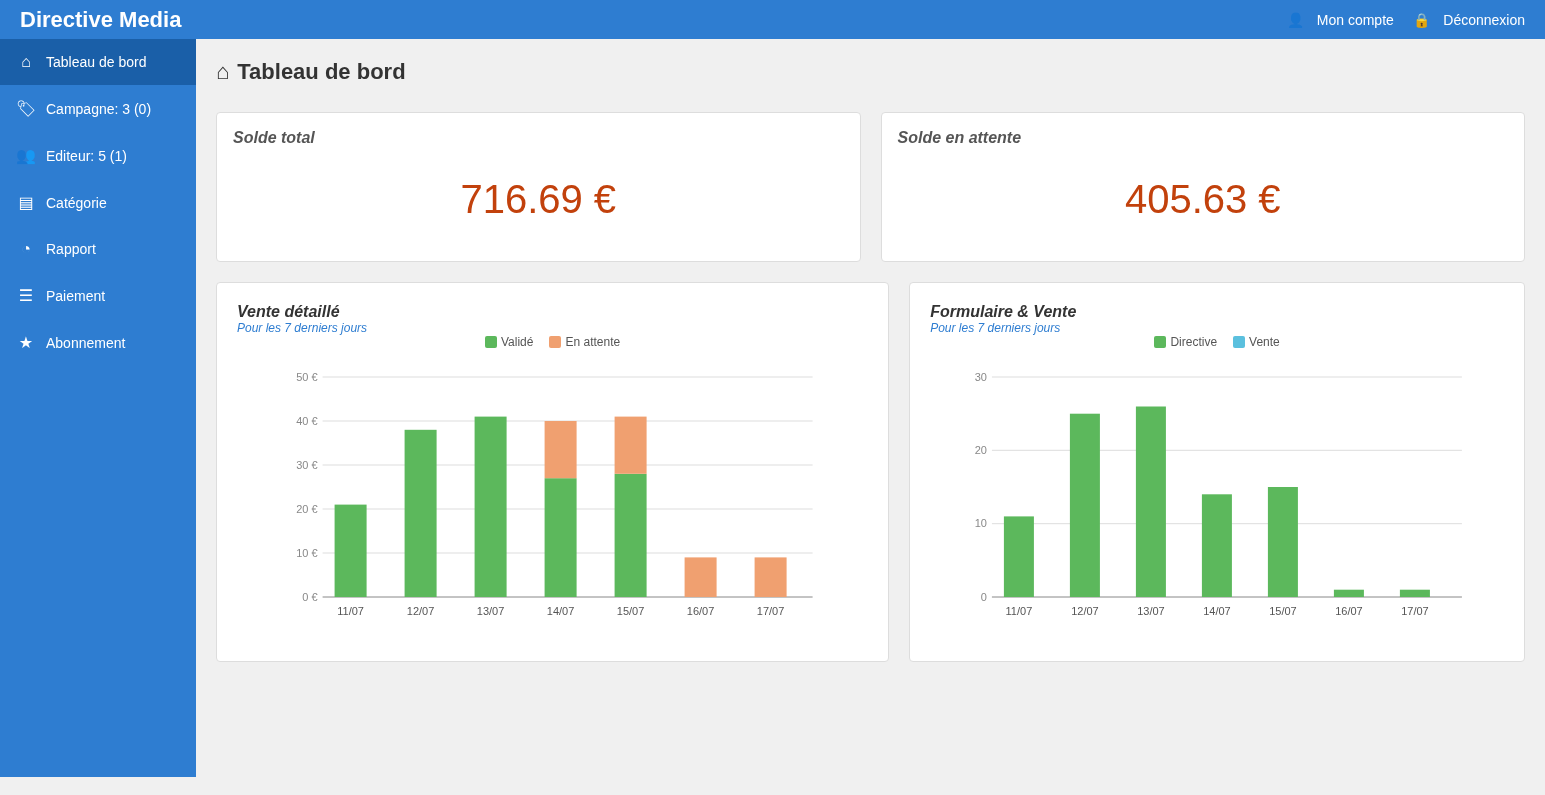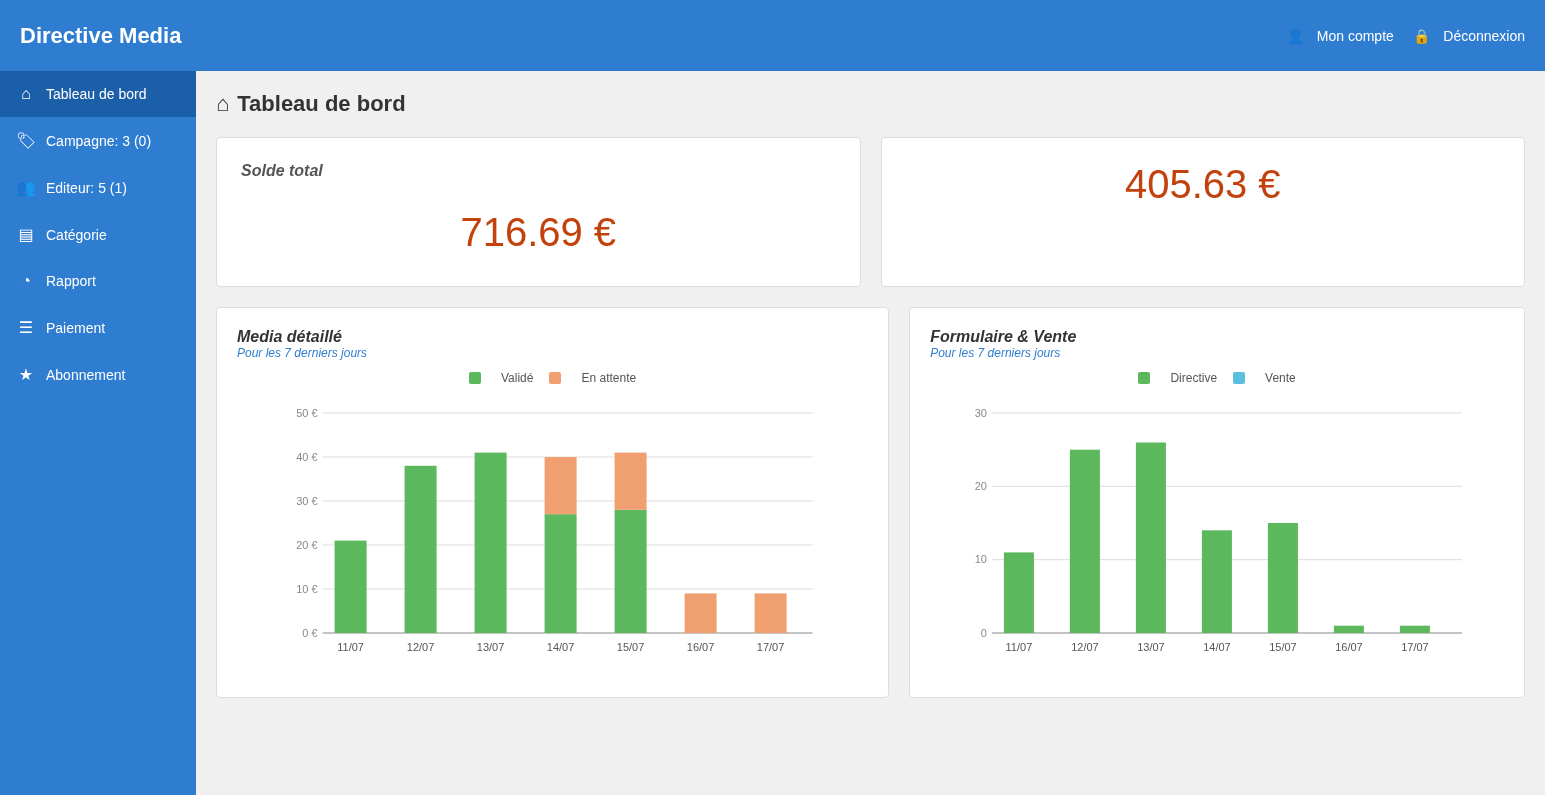--- a/index.html
+++ b/index.html
@@ -2,21 +2,21 @@
 <html><head>
   <meta charset="utf-8">
   <style>
     * { box-sizing: border-box; margin: 0; padding: 0; }
     body { font-family: Arial, sans-serif; background: #f0f0f0; min-height: 795px; }
 
     
     .header {
       background: #2e7dd1;
       color: white;
-      height: 71px;
+      height: 39px;
       display: flex;
       align-items: center;
       justify-content: space-between;
       padding: 0 20px;
     }
     .header-title {
       font-size: 22px;
       font-weight: bold;
       color: white;
     }
@@ -86,22 +86,23 @@
     .stats-row {
       display: flex;
       gap: 20px;
       margin-bottom: 20px;
     }
     .stat-card {
       flex: 1;
       background: white;
       border: 1px solid #ddd;
       border-radius: 4px;
-      padding: 24px;
+      padding: 16px;
       min-height: 150px;
+      margin-top: 7px;
     }
     .stat-card-label {
       font-size: 16px;
       font-weight: bold;
       color: #555;
       margin-bottom: 30px;
       font-style: italic;
     }
     .stat-card-value {
       font-size: 40px;
@@ -127,37 +128,37 @@
 
     .chart-title {
       font-size: 16px;
       font-weight: bold;
       color: #333;
       font-style: italic;
     }
     .chart-subtitle {
       font-size: 12px;
       color: #2e7dd1;
-      margin-bottom: 11px;
+      margin-bottom: 0;
       font-style: italic;
     }
 
     
     .legend {
       display: flex;
       gap: 16px;
       justify-content: center;
       margin-bottom: 8px;
       font-size: 12px;
       color: #555;
     }
     .legend-item {
       display: flex;
       align-items: center;
-      gap: 20px;
+      gap: 4px;
     }
     .legend-dot {
       width: 12px;
       height: 12px;
       border-radius: 2px;
     }
 
     
     .chart-svg-wrapper {
       width: 100%;
@@ -221,28 +222,29 @@
       <span>⌂</span>
       <span>Tableau de bord</span>
     </div>
 
     <div class="stats-row">
       <div class="stat-card">
         <div class="stat-card-label">Solde total</div>
         <div class="stat-card-value">716.69 €</div>
       </div>
       <div class="stat-card">
+        <div class="stat-card-label">Solde en attente</div>
         <div class="stat-card-value">405.63 €</div>
       </div>
     </div>
 
     <div class="charts-row">
 
       <div class="chart-card left">
-        <div class="chart-title">Media détaillé</div>
+        <div class="chart-title">Vente détaillé</div>
         <div class="chart-subtitle">Pour les 7 derniers jours</div>
         <div class="legend">
           <div class="legend-item">
             <div class="legend-dot" style="background:#5cb85c;"></div>
             <span>Validé</span>
           </div>
           <div class="legend-item">
             <div class="legend-dot" style="background:#f0a070;"></div>
             <span>En attente</span>
           </div>

